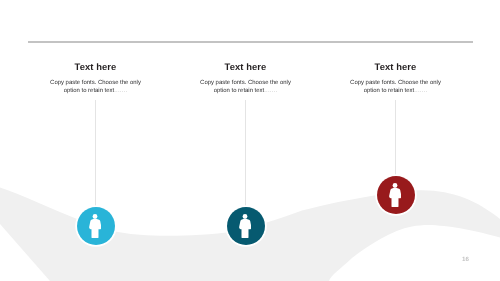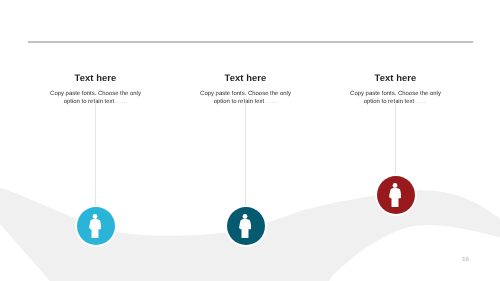--- a/index.html
+++ b/index.html
@@ -3,21 +3,21 @@
 <meta charset="utf-8">
 <style>
   html,body{margin:0;padding:0;}
   body{width:500px;height:281px;background:#ffffff;overflow:hidden;position:relative;
        font-family:"Liberation Sans",sans-serif;
        -webkit-font-smoothing:antialiased;text-rendering:geometricPrecision;}
   .slide{position:absolute;inset:0;background:#fff;overflow:hidden;}
   .waves{position:absolute;left:0;top:0;width:500px;height:281px;}
   .rule{position:absolute;left:27.5px;top:40px;width:445.5px;height:4px;}
   .rule-line{position:absolute;left:0;top:1.4px;width:100%;height:1.6px;background:#c3c3c3;}
-  .col{position:absolute;top:0;width:140px;text-align:center;margin-top:11px;}
+  .col{position:absolute;top:0;width:140px;text-align:center;}
   .title{will-change:opacity;font-size:9.4px;font-weight:bold;color:#231f20;letter-spacing:0.1px;white-space:nowrap;}
   .body{will-change:opacity;font-size:5.95px;color:#2e2e30;line-height:7.6px;margin-top:8px;white-space:nowrap;}
   .dots{color:#c6c6c6;letter-spacing:0.22px;}
   .stem{position:absolute;width:1px;background:#e4e4e4;}
   .badge{position:absolute;border-radius:50%;display:flex;align-items:center;justify-content:center;padding-top:1.0px;padding-right:1.2px;box-sizing:border-box;
          box-shadow:0 0 0 1.8px #ffffff;}
   .pgnum{will-change:opacity;position:absolute;left:462px;top:255.5px;font-size:6.2px;color:#c2c2c2;letter-spacing:0.1px;font-weight:bold;}
 </style>
 </head>
 <body>

